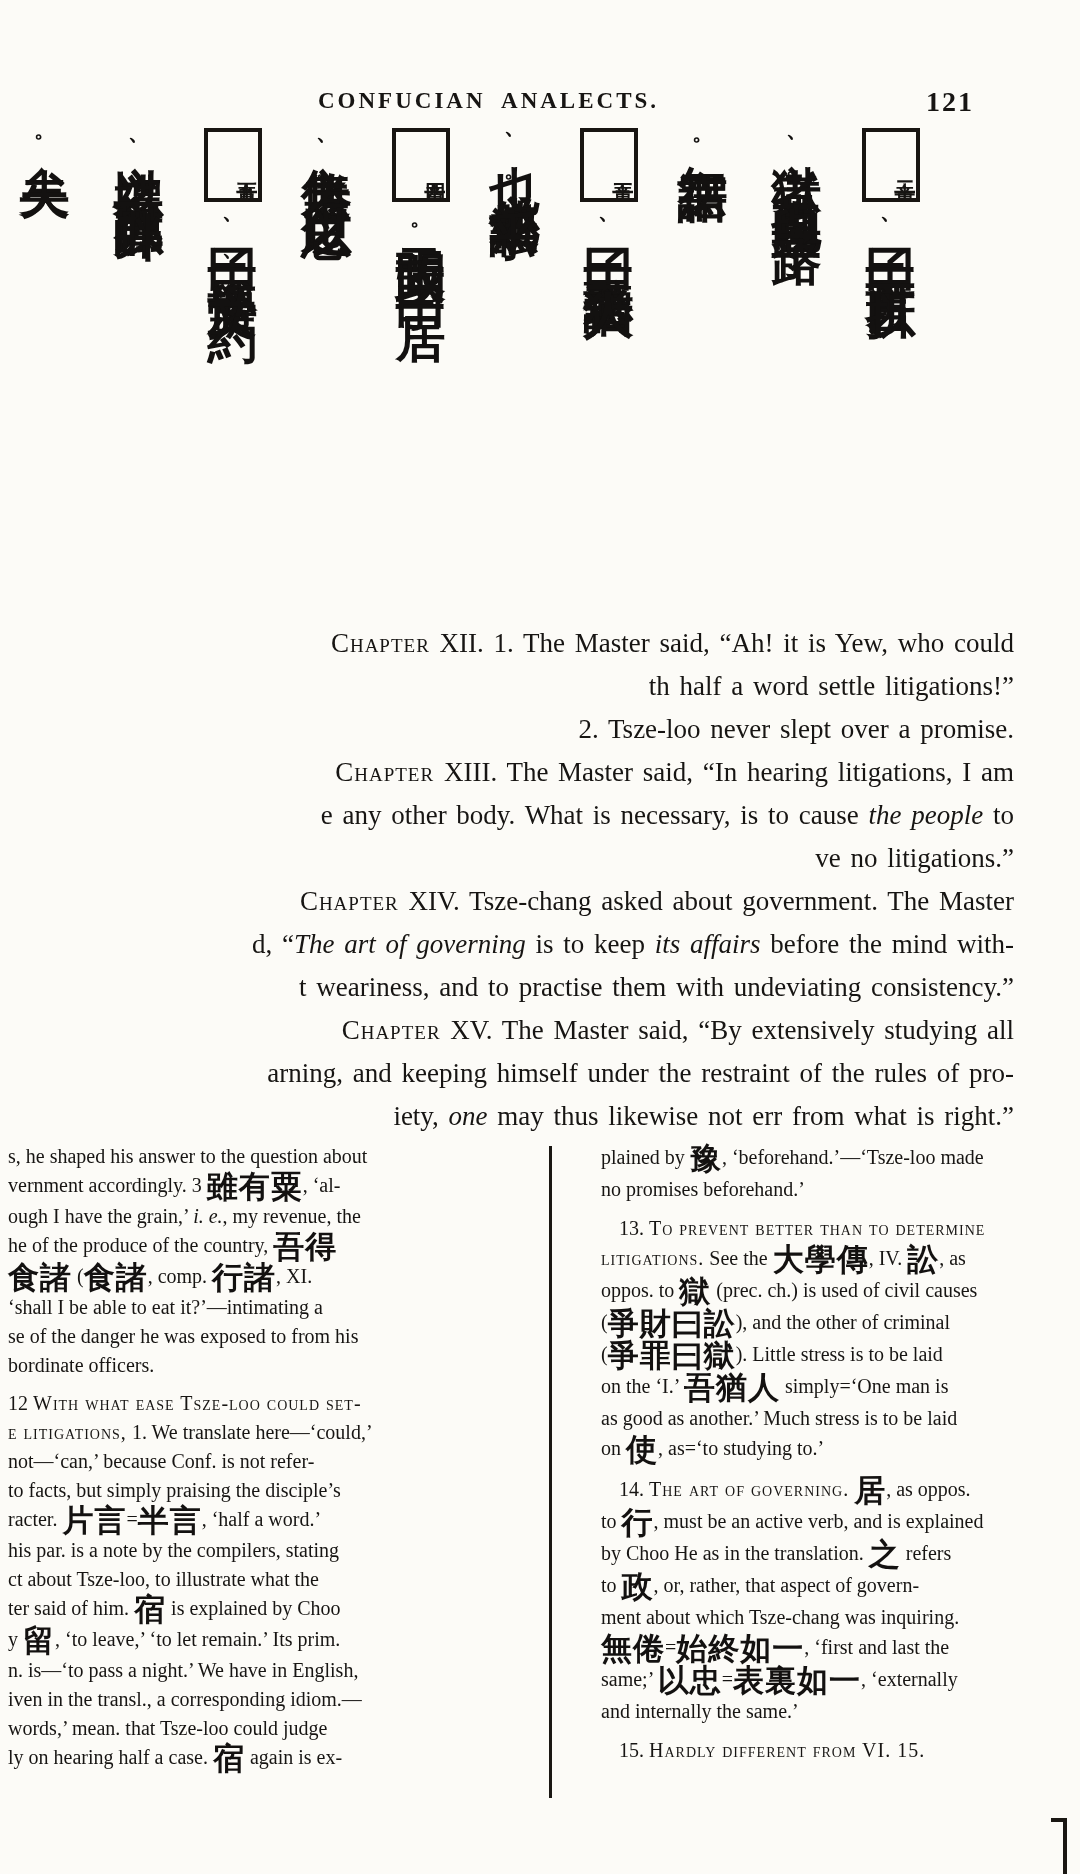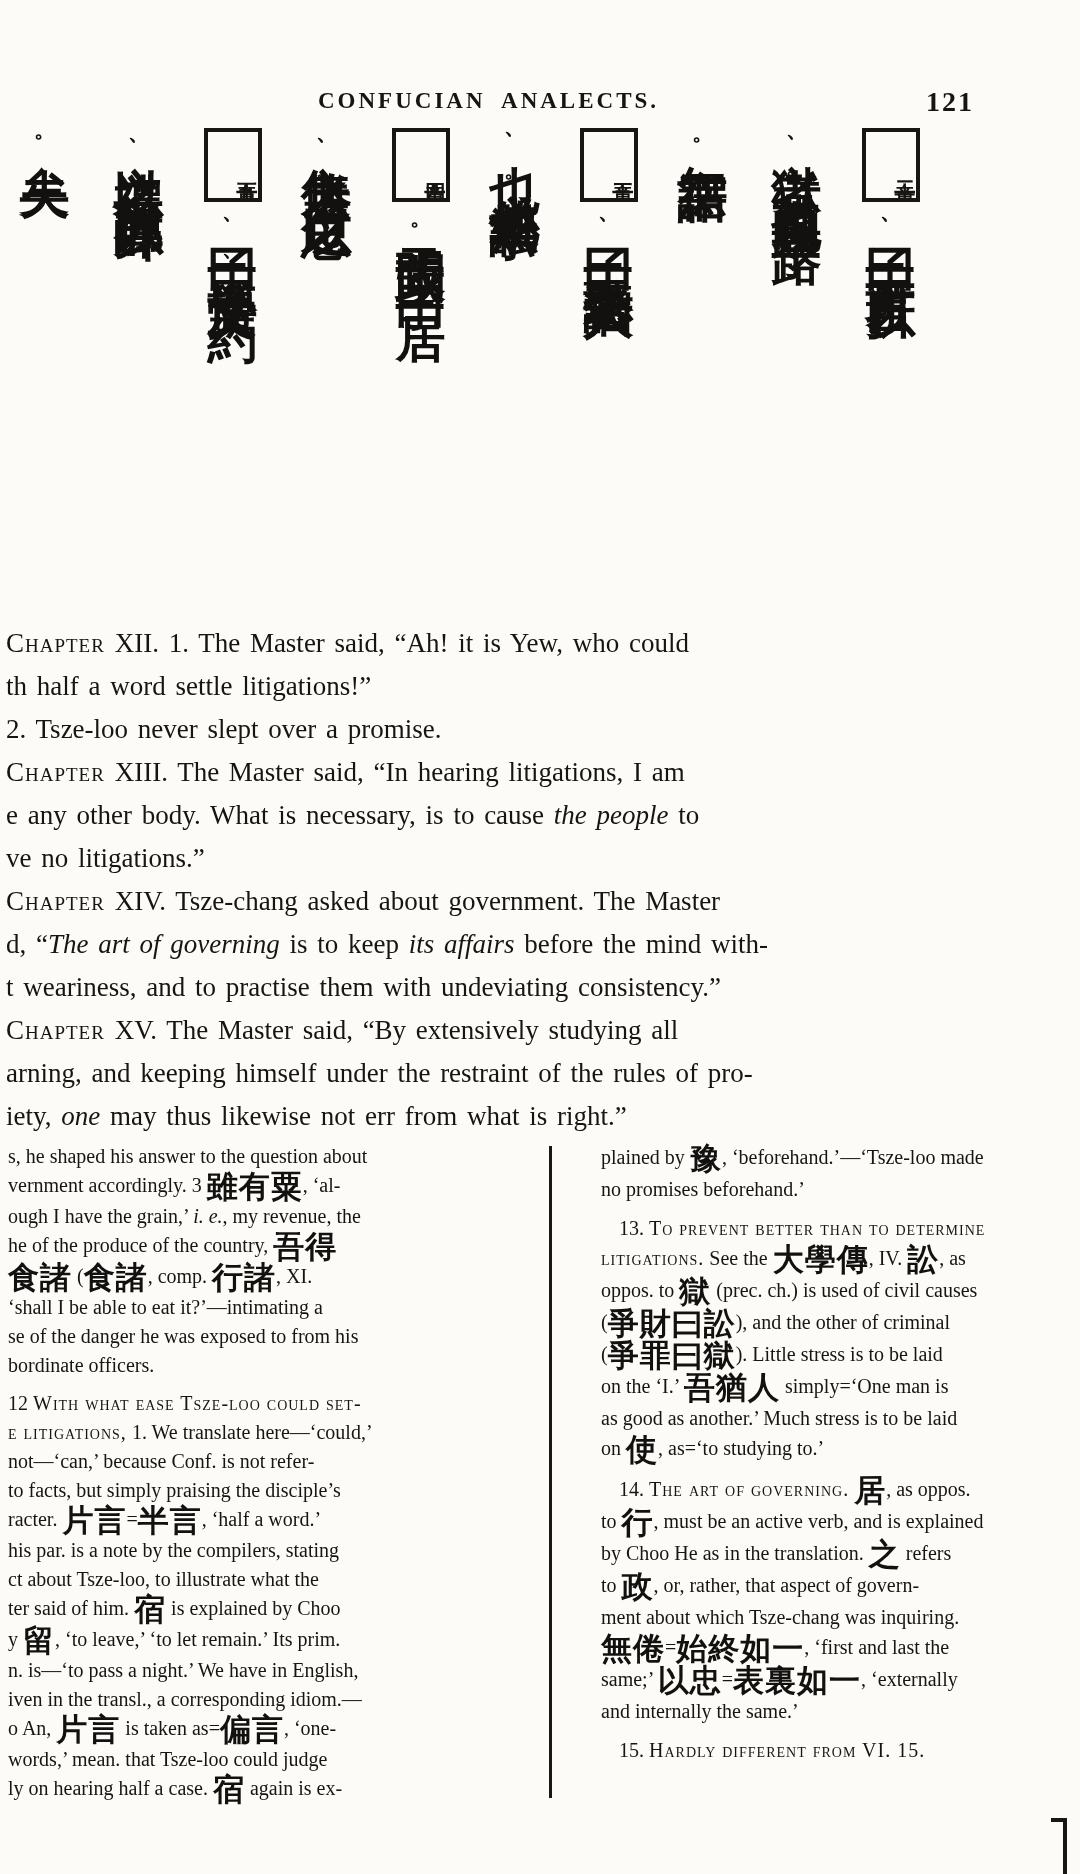--- a/index.html
+++ b/index.html
@@ -26,21 +26,21 @@
   .pu{font-size:22px;letter-spacing:3px;color:#131110;}
   .cnbox{
     display:inline-block;width:58px;height:74px;margin:2px 0 6px 0;
     border:4px solid #181512;box-sizing:border-box;
     font-size:21px;line-height:1.1;letter-spacing:0;
     text-align:center;overflow:hidden;padding-top:1px;
   }
   
   #translation{
     position:absolute;top:622px;left:6px;width:1008px;
-    font-size:27px;line-height:43px;word-spacing:3px;
+    font-size:27px;line-height:43px;word-spacing:3px;text-align:right;
   }
   #translation .tl{white-space:nowrap;}
   .sc{font-variant:small-caps;letter-spacing:1px;}
   .it{font-style:italic;margin-top:44px;}
   
   #footnotes{
     position:absolute;top:1142px;left:0;width:1080px;height:680px;
     display:flex;font-size:20px;line-height:29px;gap:21px;
   }
   #fn-left{width:528px;padding-left:8px;box-sizing:border-box;}
@@ -109,21 +109,20 @@
       <div class="fl"><span class="sc">e litigations,</span><span>  1.  We translate here—‘could,’</span></div>
       <div class="fl"><span>not—‘can,’ because Conf. is not refer-</span></div>
       <div class="fl"><span>to facts, but simply praising the disciple’s</span></div>
       <div class="fl"><span>racter.  </span><span class="cjk">片言</span><span>=</span><span class="cjk">半言</span><span>, ‘half a word.’</span></div>
       <div class="fl"><span>his par. is a note by the compilers, stating</span></div>
       <div class="fl"><span>ct about Tsze-loo, to illustrate what the</span></div>
       <div class="fl"><span>ter said of him.  </span><span class="cjk">宿</span><span> is explained by Choo</span></div>
       <div class="fl"><span>y </span><span class="cjk">留</span><span>, ‘to leave,’ ‘to let remain.’  Its prim.</span></div>
       <div class="fl"><span>n. is—‘to pass a night.’  We have in English,</span></div>
       <div class="fl"><span>iven in the transl., a corresponding idiom.—</span></div>
-      <div class="fl"><span>o An, </span><span class="cjk">片言</span><span> is taken as=</span><span class="cjk">偏言</span><span>, ‘one-</span></div>
       <div class="fl"><span>words,’ mean. that Tsze-loo could judge</span></div>
       <div class="fl"><span>ly on hearing half a case.  </span><span class="cjk">宿</span><span> again is ex-</span></div>
     </div>
   <div id="fn-divider"></div>
   <div id="fn-right">
       <div class="fl"><span>plained by </span><span class="cjk">豫</span><span>, ‘beforehand.’—‘Tsze-loo made</span></div>
       <div class="fl"><span>no promises beforehand.’</span></div>
       <div class="fl gap ind"><span>13.  </span><span class="sc">To prevent better than to determine</span></div>
       <div class="fl"><span class="sc">litigations.</span><span>  See the </span><span class="cjk">大學傳</span><span>, IV.  </span><span class="cjk">訟</span><span>, as</span></div>
       <div class="fl"><span>oppos. to </span><span class="cjk">獄</span><span> (prec. ch.) is used of civil causes</span></div>

